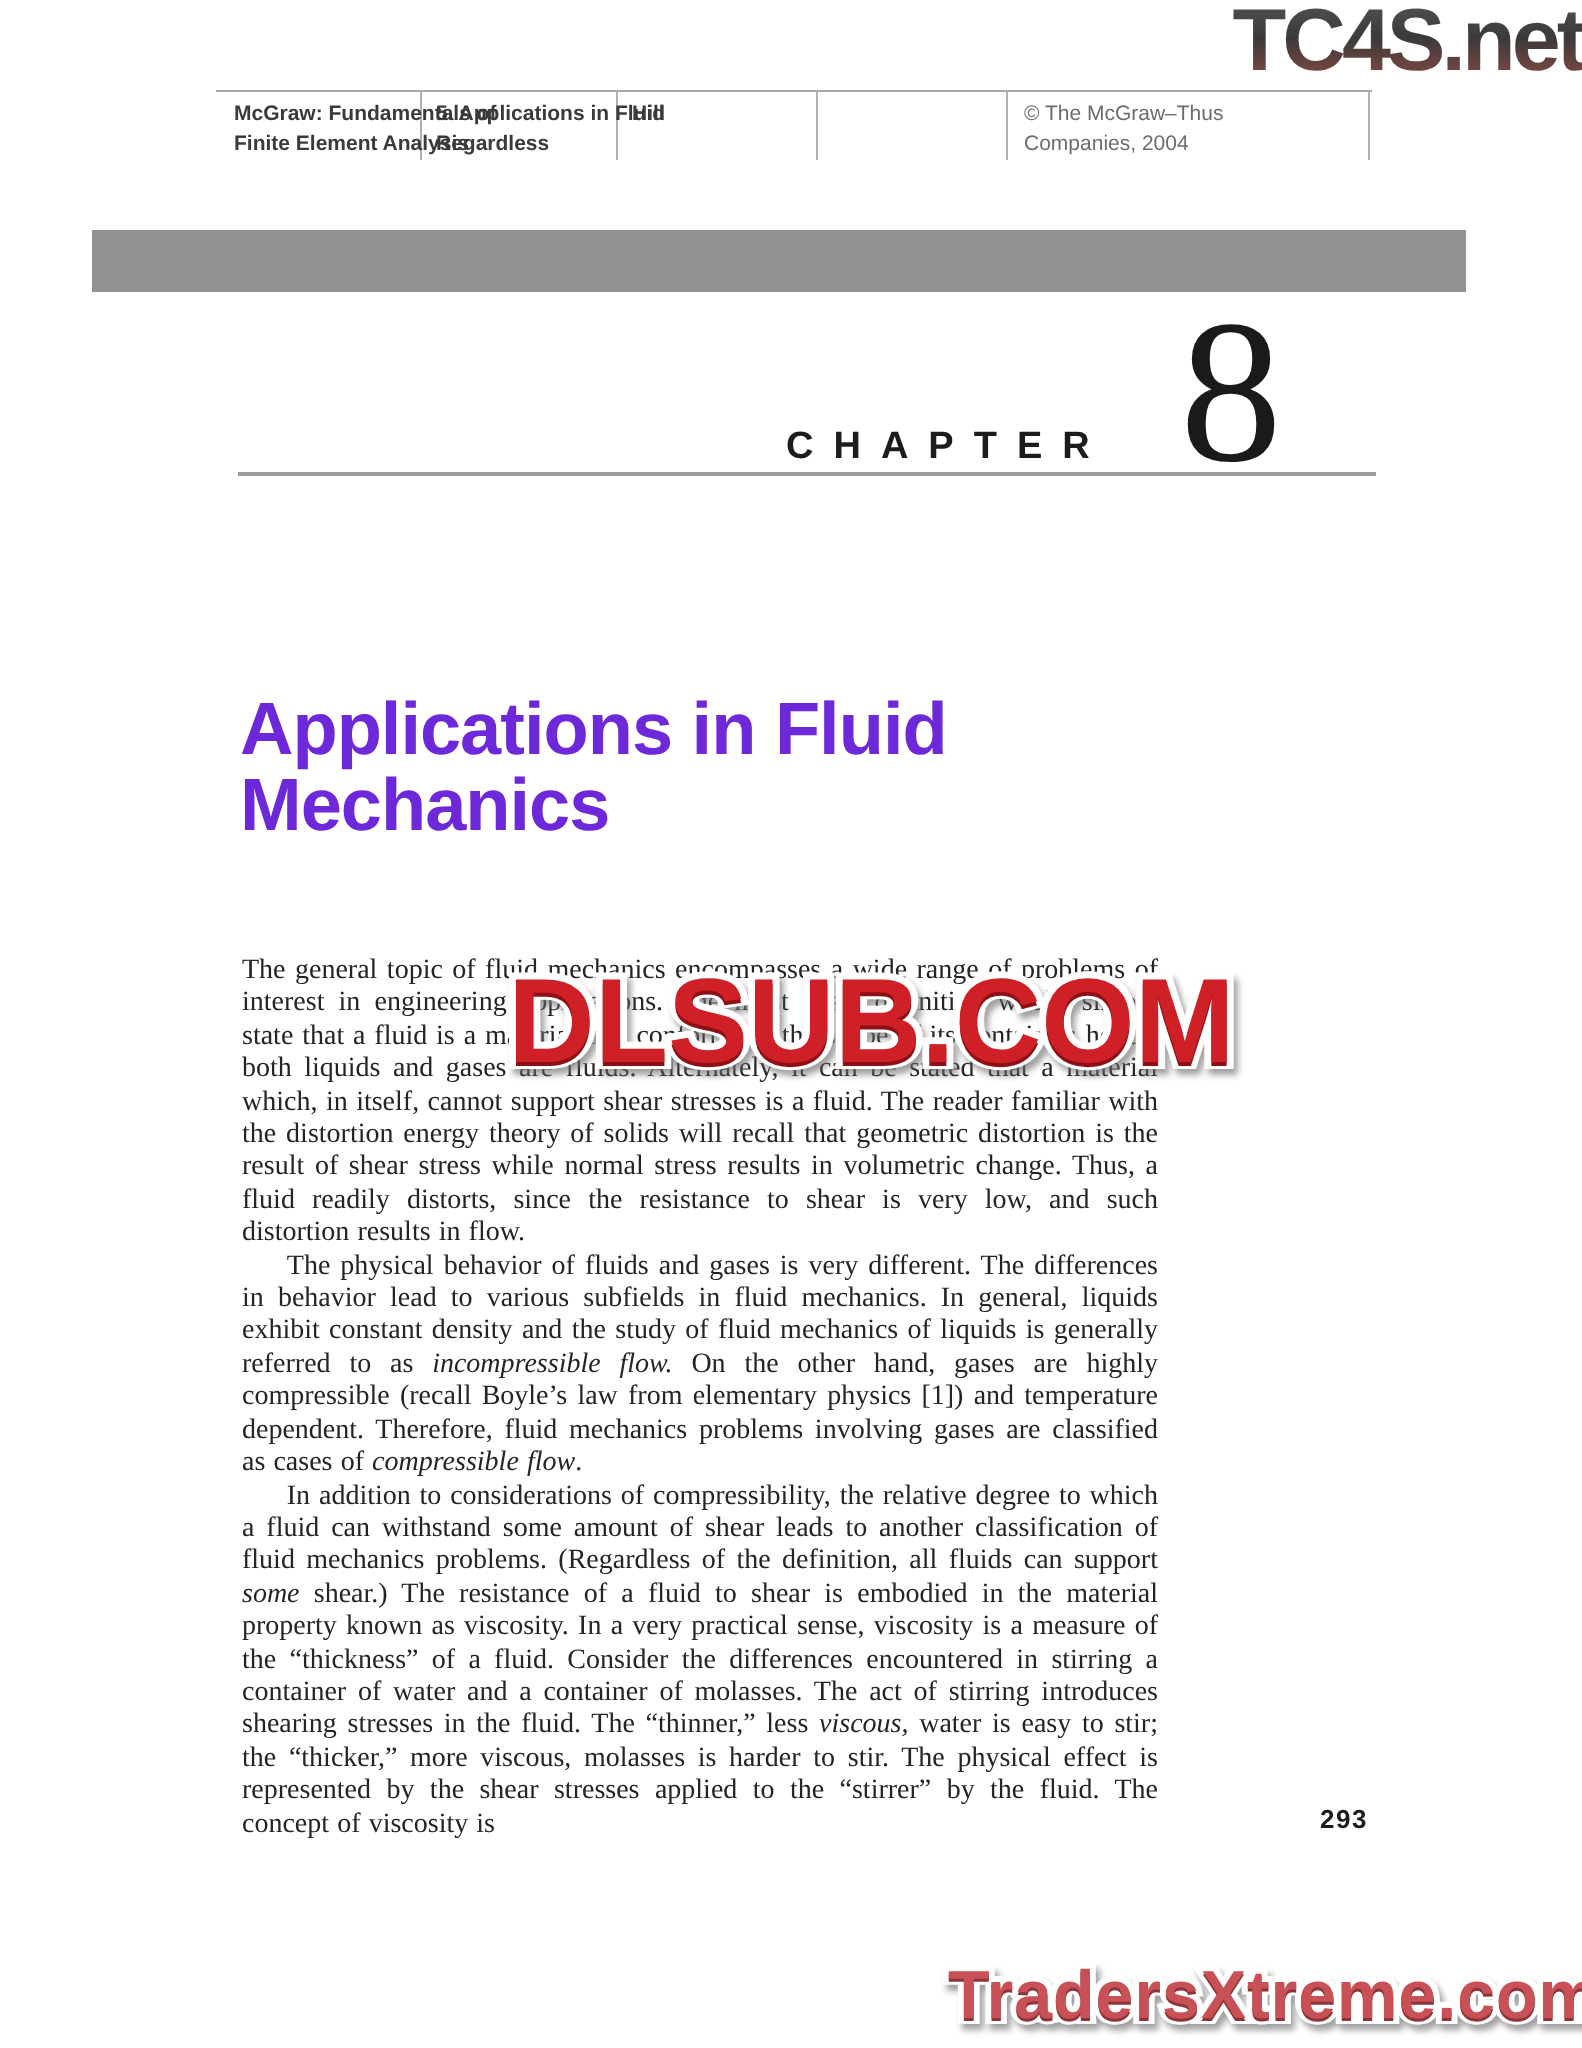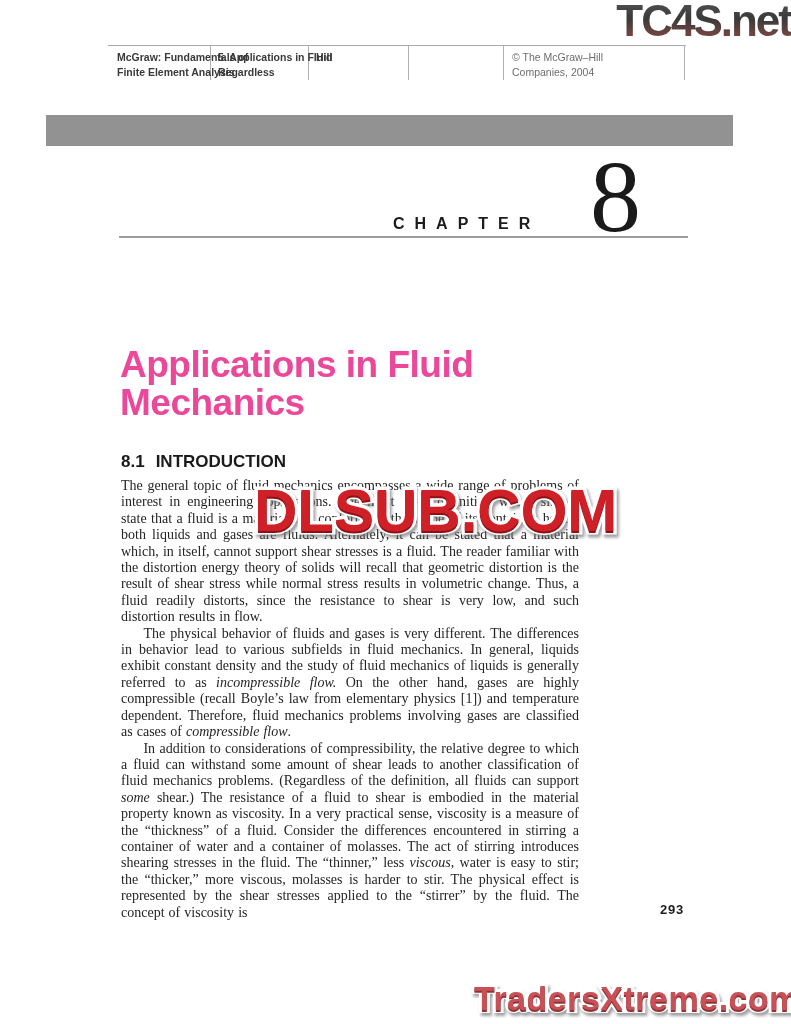--- a/index.html
+++ b/index.html
@@ -23,33 +23,33 @@
   .hdr-rule{position:absolute;top:45px;left:108px;width:578px;height:1px;background:#a9a9a9;}
   .hdr-div{position:absolute;top:45px;width:1px;height:35px;background:#b0b0b0;}
   .hdr-col{position:absolute;top:50px;font-size:10.5px;line-height:14.5px;font-weight:700;color:#3a3a3a;}
   .hdr-col.copyright{font-weight:400;color:#6d6d6d;}
 
   
   .banner{position:absolute;top:115px;left:46px;width:687px;height:31px;background:#929292;}
 
   
   .chapter-label{
-    position:absolute;top:216px;left:393px;font-size:16px;line-height:16px;
+    position:absolute;top:216px;left:393px;font-size:19px;line-height:16px;
     font-weight:700;letter-spacing:10px;color:#1c1c1c;
   }
   .chapter-number{
     position:absolute;top:146px;left:590px;font-family:"Liberation Serif",serif;
     font-size:102px;line-height:102px;font-weight:400;color:#1a1a1a;
   }
   .chapter-rule{position:absolute;top:236px;left:119px;width:569px;height:2px;background:#9c9c9c;}
 
   
   .title{
     position:absolute;top:346px;left:120px;width:440px;
-    font-size:37px;line-height:38px;font-weight:700;letter-spacing:-0.5px;color:#ec4899;
+    font-size:37px;line-height:38px;font-weight:700;letter-spacing:-0.5px;color:#6d28d9;
   }
   .section-heading{
     position:absolute;top:452px;left:121px;font-size:17px;font-weight:700;color:#1a1a1a;
   }
   .section-heading .sec-title{margin-left:11px;}
 
   
   .body-text{
     position:absolute;top:478px;left:121px;width:458px;
     font-family:"Liberation Serif",serif;font-size:14px;line-height:16.4px;
@@ -96,35 +96,32 @@
     <div>Finite Element Analysis</div>
   </div>
   <div class="hdr-col" style="left:218px">
     <div>5. Applications in Fluid</div>
     <div>Regardless</div>
   </div>
   <div class="hdr-col" style="left:316px">
     <div>Hill</div>
   </div>
   <div class="hdr-col copyright" style="left:512px">
-    <div>© The McGraw–Hill</div>
+    <div>© The McGraw–Thus</div>
     <div>Companies, 2004</div>
   </div>
 
   <div class="banner"></div>
 
   <div class="chapter-label">CHAPTER</div>
   <div class="chapter-number">8</div>
   <div class="chapter-rule"></div>
 
   <div class="title">Applications in Fluid Mechanics</div>
 
-  <div class="section-heading">
-    <span class="sec-num">8.1</span><span class="sec-title">INTRODUCTION</span>
-  </div>
 
   <div class="body-text">
       <p class=""><span>The general topic of fluid mechanics encompasses a wide range of problems of interest in engineering applications. The most basic definition would simply state that a fluid is a material that conforms to the shape of its container; hence, both liquids and gases are fluids. Alternately, it can be stated that a material which, in itself, cannot support shear stresses is a fluid. The reader familiar with the distortion energy theory of solids will recall that geometric distortion is the result of shear stress while normal stress results in volumetric change. Thus, a fluid readily distorts, since the resistance to shear is very low, and such distortion results in flow.</span></p>
       <p class="indent"><span>The physical behavior of fluids and gases is very different. The differences in behavior lead to various subfields in fluid mechanics. In general, liquids exhibit constant density and the study of fluid mechanics of liquids is generally referred to as </span><span class="it">incompressible flow.</span><span> On the other hand, gases are highly compressible (recall Boyle’s law from elementary physics [1]) and temperature dependent. Therefore, fluid mechanics problems involving gases are classified as cases of </span><span class="it">compressible flow</span><span>.</span></p>
       <p class="indent"><span>In addition to considerations of compressibility, the relative degree to which a fluid can withstand some amount of shear leads to another classification of fluid mechanics problems. (Regardless of the definition, all fluids can support </span><span class="it">some</span><span> shear.) The resistance of a fluid to shear is embodied in the material property known as viscosity. In a very practical sense, viscosity is a measure of the “thickness” of a fluid. Consider the differences encountered in stirring a container of water and a container of molasses. The act of stirring introduces shearing stresses in the fluid. The “thinner,” less </span><span class="it">viscous,</span><span> water is easy to stir; the “thicker,” more viscous, molasses is harder to stir. The physical effect is represented by the shear stresses applied to the “stirrer” by the fluid. The concept of viscosity is</span></p>
     </div>
 
   <div class="wm wm-mid">
     <span class="layer outline">DLSUB.COM</span>
     <span class="layer fill">DLSUB.COM</span>

